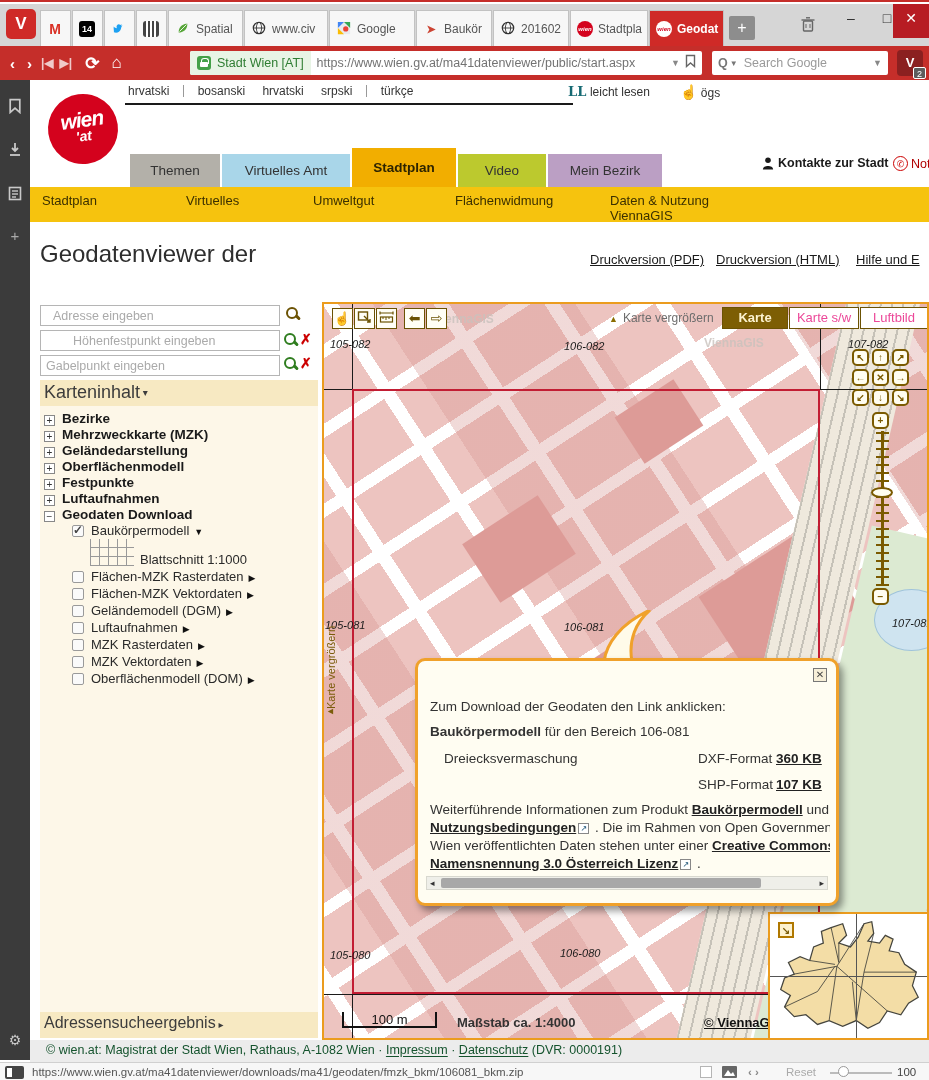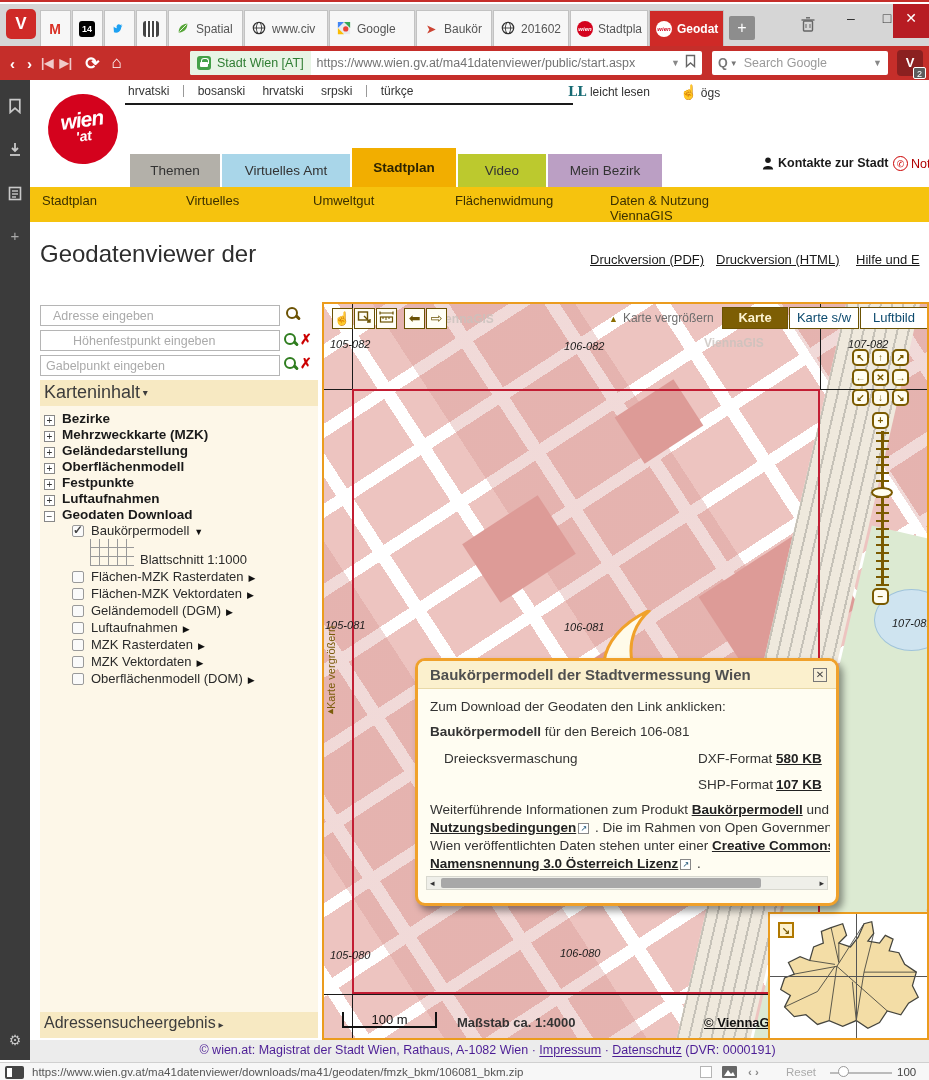--- a/index.html
+++ b/index.html
@@ -83,21 +83,21 @@
   #park{position:absolute;left:483px;top:230px;width:140px;height:560px;background:#dcead2;transform:rotate(13deg);}
   #pond{position:absolute;left:550px;top:285px;width:75px;height:62px;background:#cfe4f0;border:1px solid #9fc3da;border-radius:50%;}
   .wm{position:absolute;color:#c9c2bd;font-size:12px;font-weight:bold;opacity:.8;}
   .gline{position:absolute;background:#1a1a1a;}
   #redbox{position:absolute;left:28px;top:85px;width:468px;height:605px;border:2px solid #c21d33;}
   .glabel{position:absolute;font-size:11px;font-style:italic;color:#1a1a1a;white-space:nowrap;}
   
   .mtool{position:absolute;top:4px;width:21px;height:21px;background:#fffef5;border:1px solid #6b5203;color:#6b5203;text-align:center;line-height:19px;font-size:13px;}
   #enlargetop{position:absolute;left:285px;top:7px;font-size:12px;color:#6d6d6d;}
   #enlargetop b{color:#8a6d00;font-size:9px;margin-right:5px;}
-  .lbtn{position:absolute;top:3px;height:22px;border:1px solid #6b5203;background:#fff;font-size:13px;color:#0c4a6e;text-align:center;line-height:20px;}
+  .lbtn{position:absolute;top:3px;height:22px;border:1px solid #6b5203;background:#fff;font-size:13px;color:#ec4899;text-align:center;line-height:20px;}
   .lbtn.active{background:#7d5e04;color:#fdf3cf;font-weight:bold;}
   
   .pan{position:absolute;width:17px;height:17px;border:2px solid #7a5a00;border-radius:5px;background:#fffdf0;color:#7a5a00;font-size:10px;font-weight:bold;text-align:center;line-height:14px;}
   #ztrack{position:absolute;left:552px;top:127px;width:13px;height:155px;
     background-image:repeating-linear-gradient(0deg,#7a5a00 0 2px,transparent 2px 8px);}
   #ztrack::before{content:"";position:absolute;left:5px;top:0;width:3px;height:155px;background:#7a5a00;}
   #zhandle{position:absolute;left:547px;top:183px;width:22px;height:11px;border:2px solid #7a5a00;border-radius:50%;background:#fffdf0;}
   
   #sidelab{position:absolute;left:1px;top:295px;width:14px;height:110px;color:#7a5c0a;font-size:11px;writing-mode:vertical-rl;transform:rotate(180deg);white-space:nowrap;}
   #sidearrow{position:absolute;left:2px;top:402px;color:#7a5c0a;font-size:9px;}
@@ -114,21 +114,21 @@
   #ptitle{height:28px;background:#fbf0cd;border-bottom:1px solid #e8d9a8;font-size:15px;font-weight:bold;color:#4f4f4f;padding:5px 10px 0 12px;}
   #pclose{position:absolute;right:9px;top:7px;width:14px;height:14px;border:1px solid #777;background:#f7efd8;color:#444;font-size:10px;line-height:12px;text-align:center;}
   .pline{position:absolute;left:12px;white-space:nowrap;font-size:13.5px;color:#333;overflow:hidden;width:400px;}
   .plink{font-weight:bold;text-decoration:underline;color:#222;}
   .extlink{display:inline-block;width:11px;height:11px;border:1px solid #888;color:#1a5276;font-size:8px;line-height:10px;text-align:center;vertical-align:1px;margin:0 2px;background:#fff;}
   #pscroll{position:absolute;left:8px;top:215px;width:402px;height:14px;background:#efefe9;border:1px solid #d8d8cf;}
   #pthumb{position:absolute;left:14px;top:1px;width:320px;height:10px;background:#a8a8a8;border-radius:2px;}
   .scar{position:absolute;top:1px;font-size:9px;color:#333;}
   #ptail{position:absolute;left:598px;top:608px;width:70px;height:52px;}
   
-  #footer{position:absolute;left:30px;top:1038px;width:899px;height:22px;background:#ececec;font-size:12.5px;color:#4c1d95;padding:3px 0 0 16px;text-align:center;}
+  #footer{position:absolute;left:30px;top:1038px;width:899px;height:22px;background:#ececec;font-size:12.5px;color:#14532d;padding:3px 0 0 16px;}
   #footer u{text-underline-offset:2px;}
   #statusbar{position:absolute;left:0;top:1060px;width:929px;height:20px;background:#f7f7f7;border-top:1px solid #d0d0d0;font-size:11.5px;color:#555;}
   #paneltoggle{position:absolute;left:5px;top:3px;width:19px;height:13px;background:#444;border-radius:2px;}
   #paneltoggle::before{content:"";position:absolute;left:2px;top:2px;width:5px;height:9px;background:#fff;}
   .sico{position:absolute;top:3px;}
   #zslider{position:absolute;left:830px;top:9px;width:62px;height:2px;background:#bbb;}
   #zknob{position:absolute;left:838px;top:3px;width:11px;height:11px;border:1px solid #999;background:#fff;border-radius:50%;}
 </style>
 </head>
 <body>
@@ -415,27 +415,26 @@
       <div class="cross" style="left:0;top:62px;width:157px;height:1px"></div>
       <div id="minibtn">↘</div>
     </div>
   </div>
 
   <svg id="ptail" viewBox="0 0 70 52">
       <path d="M34,52 C30,30 38,12 52,0 C22,14 8,34 6,52 Z" fill="#fffbe9" stroke="#f0a12b" stroke-width="3"></path>
     </svg>
 
   <div id="popup">
-    <div id="ptitle">Baukörpermodell der Stadtvermessung Wien</div>
     <div id="pclose">✕</div>
     <div class="pline" style="top:38px">Zum Download der Geodaten den Link anklicken:</div>
     <div class="pline" style="top:63px"><b>Baukörpermodell</b><span> für den Bereich 106-081</span></div>
     <div class="pline" style="top:90px;left:26px"><span>Dreiecksvermaschung</span></div>
     <div class="pline" style="top:90px;left:280px">DXF-Format</div>
-    <a class="pline plink" style="top:90px;left:358px;width:60px">580 KB</a>
+    <a class="pline plink" style="top:90px;left:358px;width:60px">360 KB</a>
     <div class="pline" style="top:116px;left:280px">SHP-Format</div>
     <a class="pline plink" style="top:116px;left:358px;width:60px">107 KB</a>
     <div class="pline" style="top:141px"><span>Weiterführende Informationen zum Produkt </span><a class="plink">Baukörpermodell</a><span> und</span></div>
     <div class="pline" style="top:159px"><a class="plink">Nutzungsbedingungen</a><span class="extlink">↗</span><span> . Die im Rahmen von Open Government</span></div>
     <div class="pline" style="top:177px"><span>Wien veröffentlichten Daten stehen unter einer </span><a class="plink">Creative Commons</a></div>
     <div class="pline" style="top:195px"><a class="plink">Namensnennung 3.0 Österreich Lizenz</a><span class="extlink">↗</span><span> .</span></div>
     <div id="pscroll">
       <span class="scar" style="left:3px">◂</span>
       <div id="pthumb"></div>
       <span class="scar" style="right:3px">▸</span>

